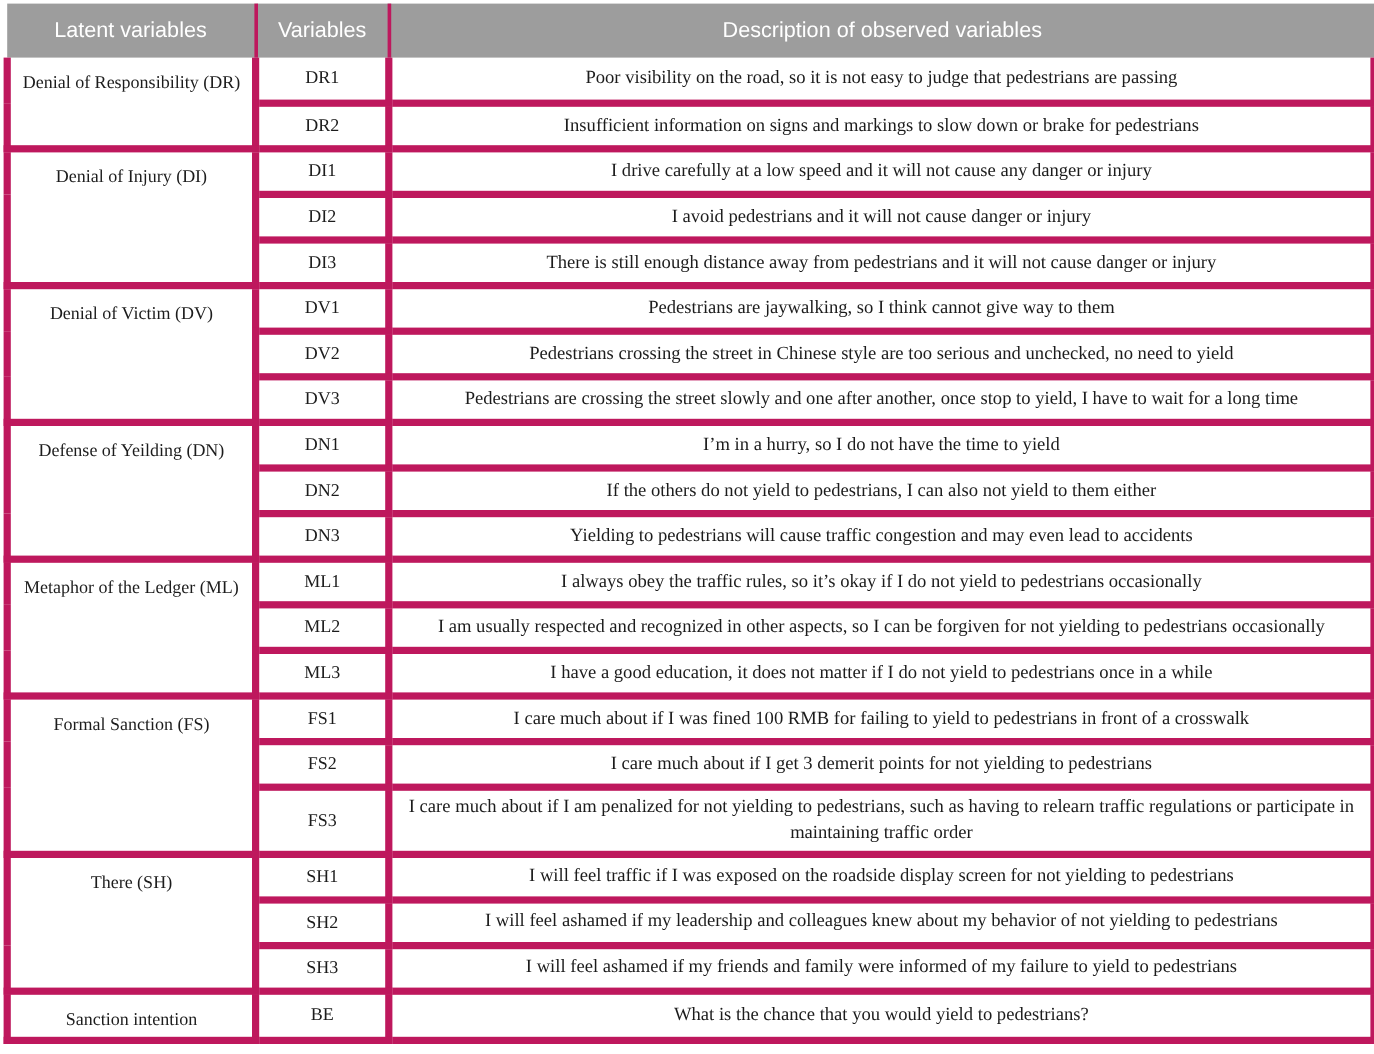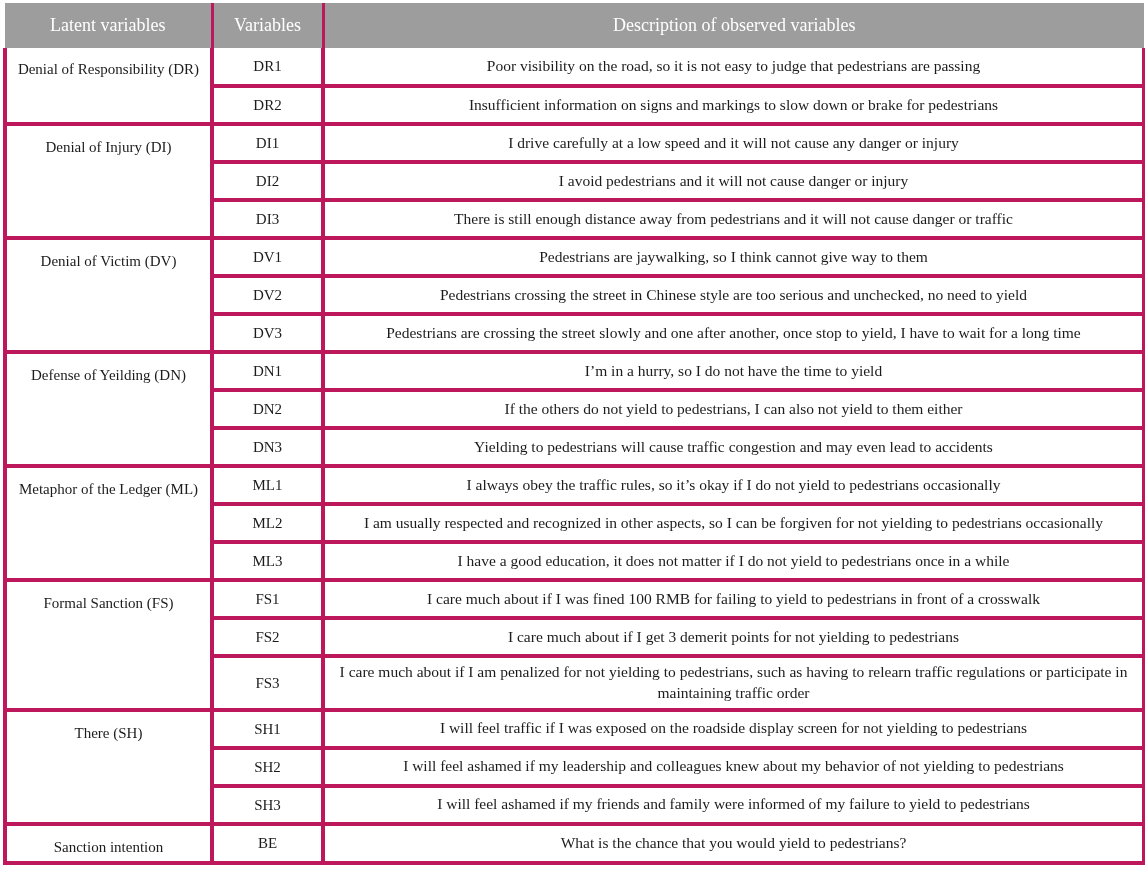--- a/index.html
+++ b/index.html
@@ -26,36 +26,36 @@
   }
   
   col.col-latent { width: 207px; }
   col.col-var    { width: 111px; }
   col.col-desc   { width: 821px; }
 
   
   thead th {
     background: #9d9d9d;
     color: #ffffff;
-    font-family: Liberation Serif, serif;
+    font-family: Liberation Sans, sans-serif;
     font-weight: 400;
     font-size: 18px;
     height: 45px;
     text-align: center;
     vertical-align: middle;
     border: none;
     padding: 0 16px;
   }
   thead th + th {
     border-left: 3px solid #be185d;
   }
 
   
   tbody td {
-    border: 4px solid #be185d;
+    border: 6px solid #be185d;
     font-size: 15.5px;
     height: 38px;
     padding: 4px 8px;
     text-align: center;
     vertical-align: middle;
     line-height: 1.35;
   }
   tbody td.latent-cell {
     vertical-align: top;
     padding-top: 11px;
@@ -101,21 +101,21 @@
           <td class="latent-cell" rowspan="3">Denial of Injury (DI)</td>
           <td class="var-cell">DI1</td>
           <td class="desc-cell">I drive carefully at a low speed and it will not cause any danger or injury</td>
         </tr>
         <tr>
           <td class="var-cell">DI2</td>
           <td class="desc-cell">I avoid pedestrians and it will not cause danger or injury</td>
         </tr>
         <tr>
           <td class="var-cell">DI3</td>
-          <td class="desc-cell">There is still enough distance away from pedestrians and it will not cause danger or traffic</td>
+          <td class="desc-cell">There is still enough distance away from pedestrians and it will not cause danger or injury</td>
         </tr>
         <tr>
           <td class="latent-cell" rowspan="3">Denial of Victim (DV)</td>
           <td class="var-cell">DV1</td>
           <td class="desc-cell">Pedestrians are jaywalking, so I think cannot give way to them</td>
         </tr>
         <tr>
           <td class="var-cell">DV2</td>
           <td class="desc-cell">Pedestrians crossing the street in Chinese style are too serious and unchecked, no need to yield</td>
         </tr>

